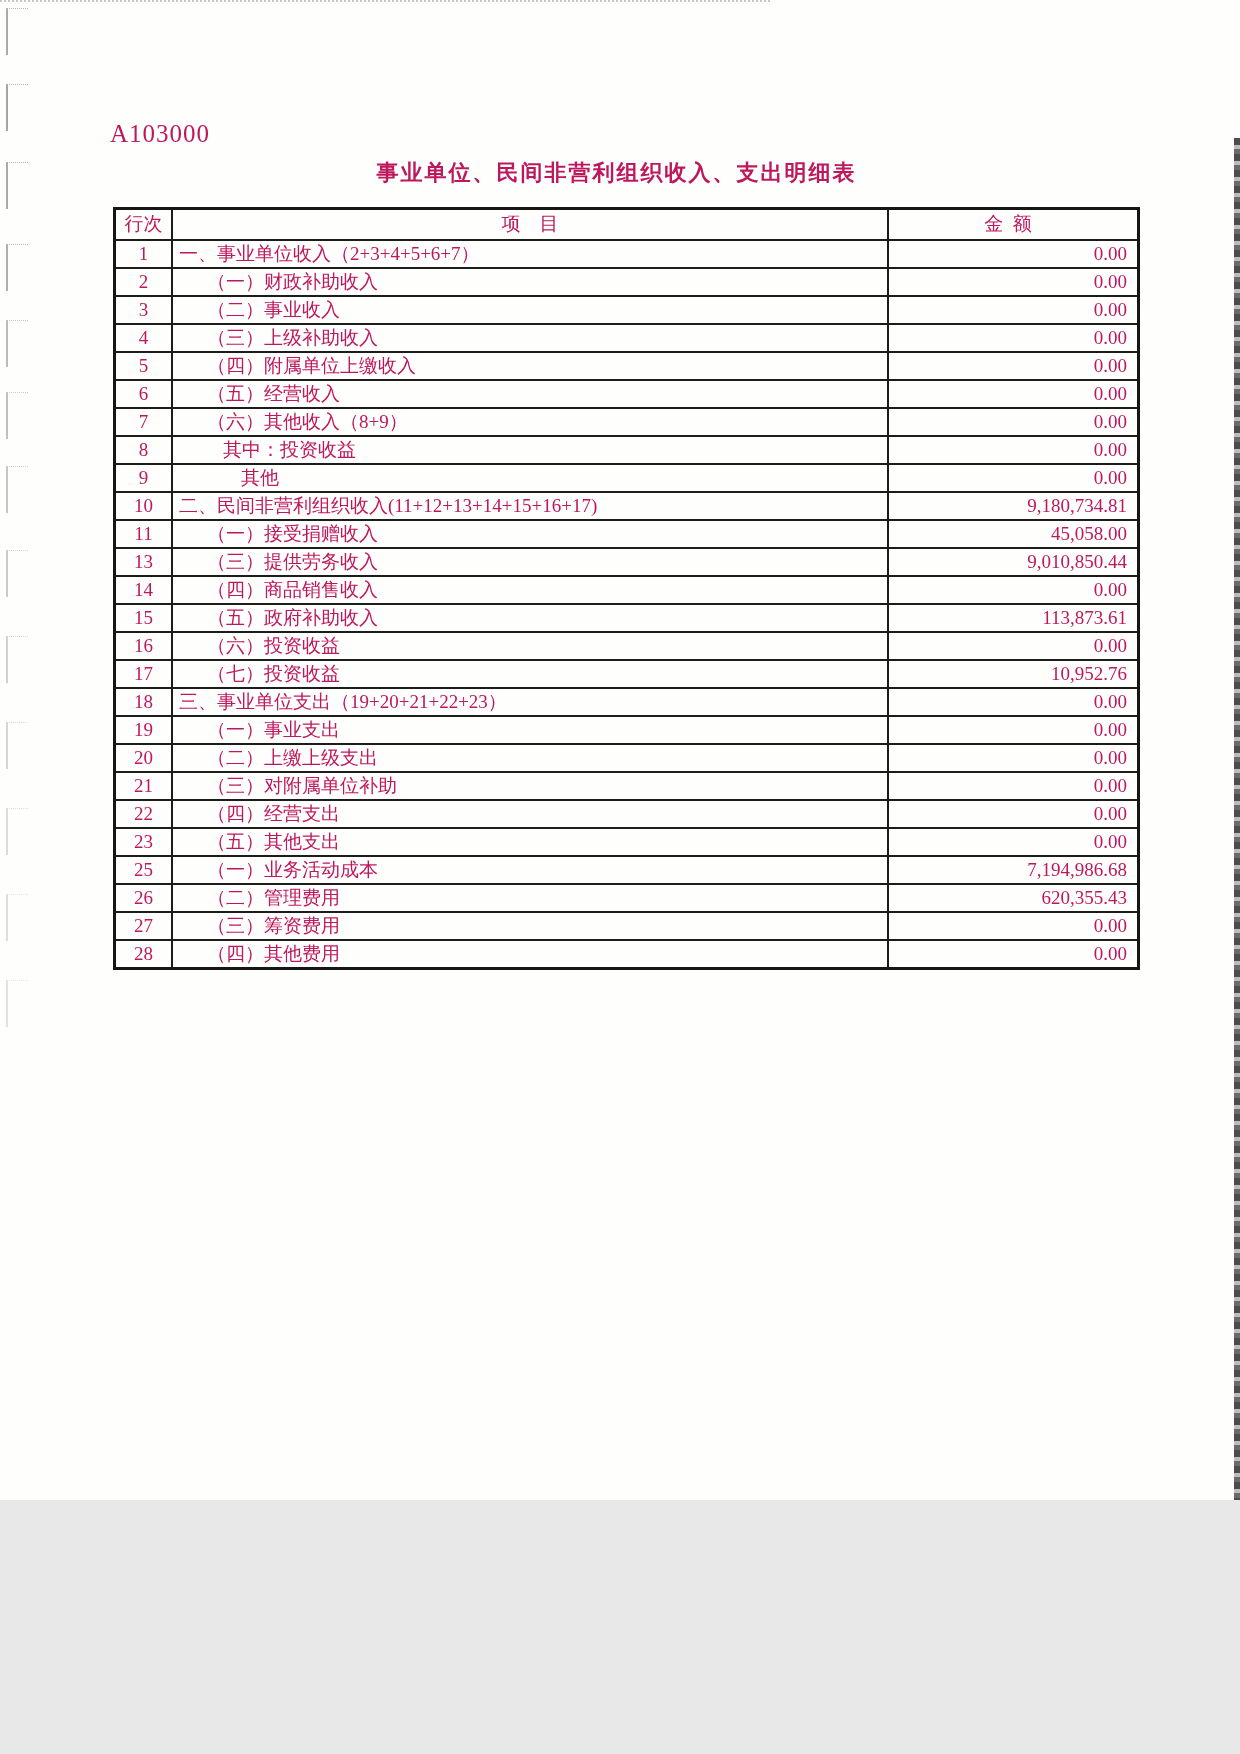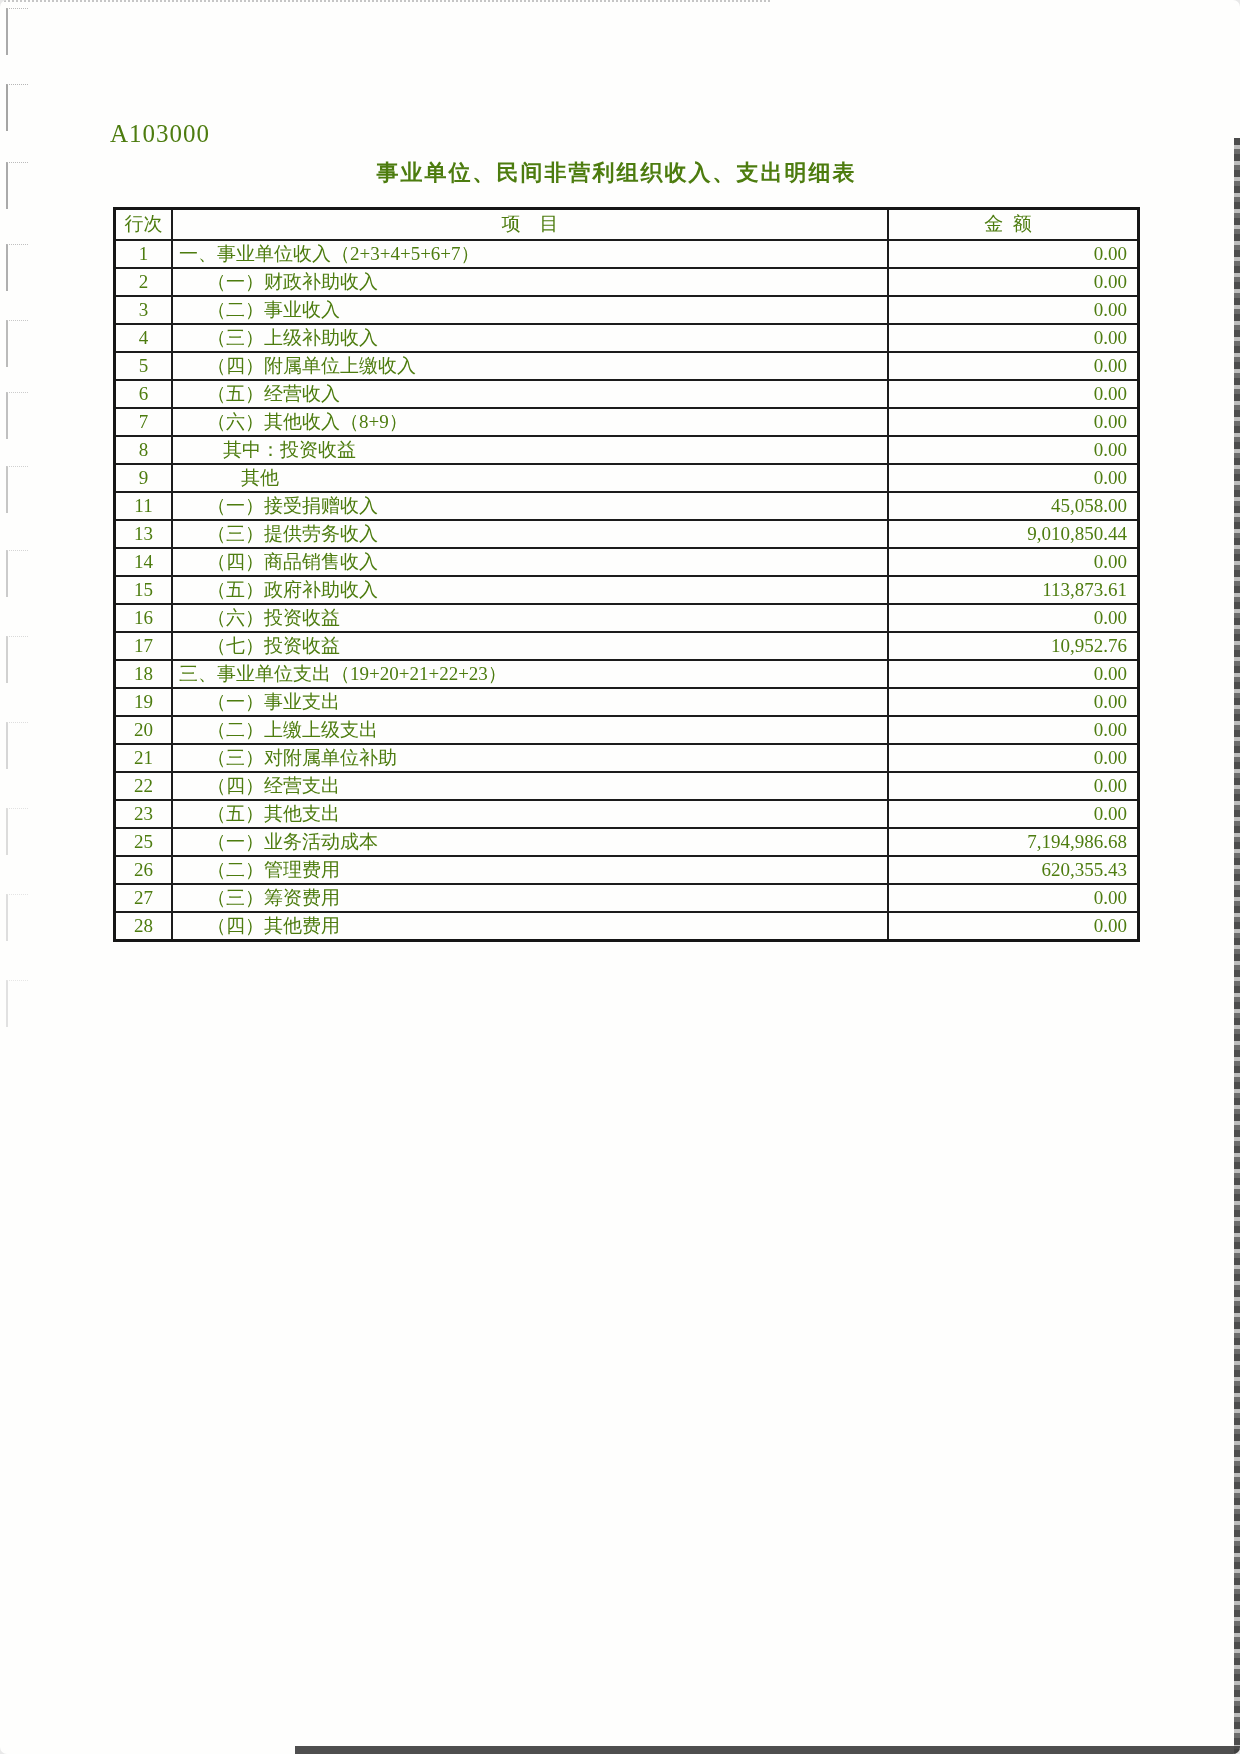--- a/index.html
+++ b/index.html
@@ -1,23 +1,22 @@
 <!DOCTYPE html>
 <html><head>
 <meta charset="utf-8">
 <style>
   html,body { margin:0; padding:0; background:#e8e8e8; }
   .page {
     position: relative;
-    width: 1240px; height: 1754px;
+    width: 1240px; height: 1500px;
     background: #fefefd;
     overflow: hidden;
     font-family: "Liberation Serif", serif;
-    color: #4d7c0f;
-    border-radius: 7px;
+    color: #be185d;
   }
   
   .scan-top { position:absolute; top:0; left:0; width:770px; height:0;
     border-top: 2px dotted #b8b8b8; opacity:.8; }
   .scan-right { position:absolute; top:138px; bottom:0; right:0; width:6px;
     background: repeating-linear-gradient(to bottom,
       rgba(45,45,45,.85) 0 7px, rgba(110,110,110,.45) 7px 11px, rgba(45,45,45,.7) 11px 16px); }
   .scan-bottom { position:absolute; left:295px; top:1746px; width:945px; height:8px;
     background:#3c3c3c; opacity:.9; }
   .scan-mark { position:absolute; left:6px; width:20px; height:46px;
@@ -119,20 +118,25 @@
           <td class="col-no">8</td>
           <td class="col-item lv2">其中：投资收益</td>
           <td class="col-amount">0.00</td>
         </tr>
         <tr>
           <td class="col-no">9</td>
           <td class="col-item lv3">其他</td>
           <td class="col-amount">0.00</td>
         </tr>
         <tr>
+          <td class="col-no">10</td>
+          <td class="col-item lv0">二、民间非营利组织收入(11+12+13+14+15+16+17)</td>
+          <td class="col-amount">9,180,734.81</td>
+        </tr>
+        <tr>
           <td class="col-no">11</td>
           <td class="col-item lv1">（一）接受捐赠收入</td>
           <td class="col-amount">45,058.00</td>
         </tr>
         <tr>
           <td class="col-no">13</td>
           <td class="col-item lv1">（三）提供劳务收入</td>
           <td class="col-amount">9,010,850.44</td>
         </tr>
         <tr>

